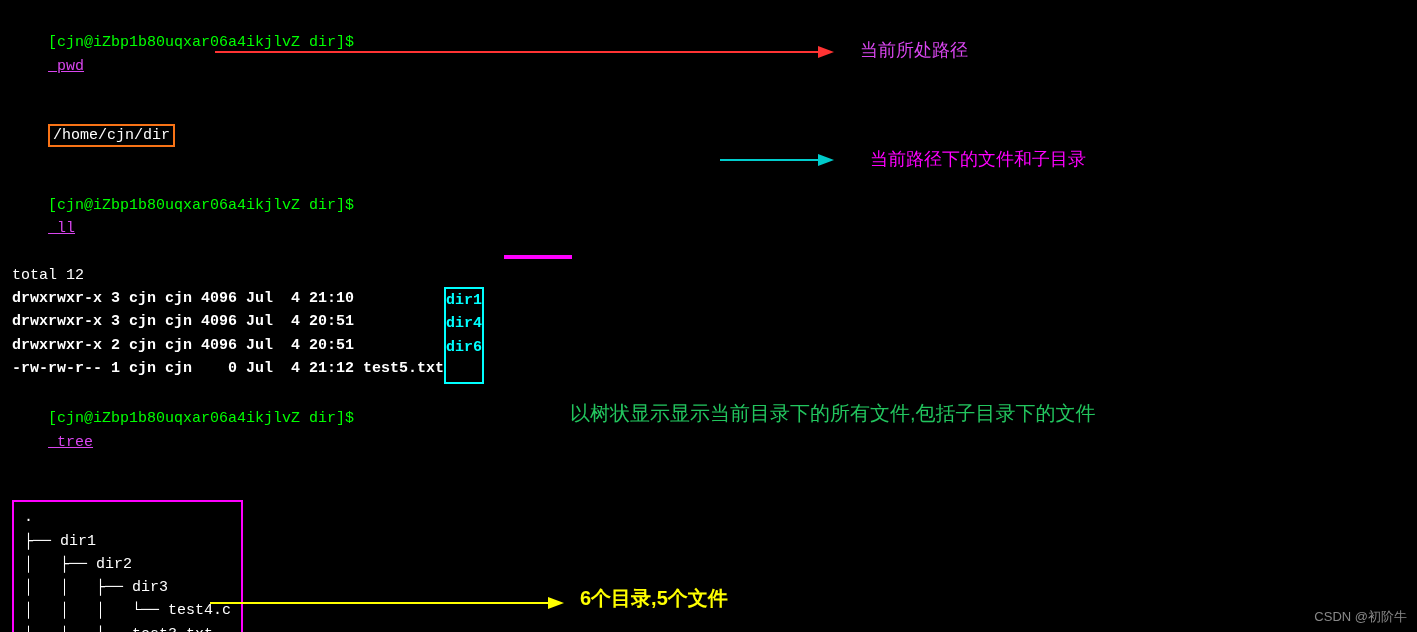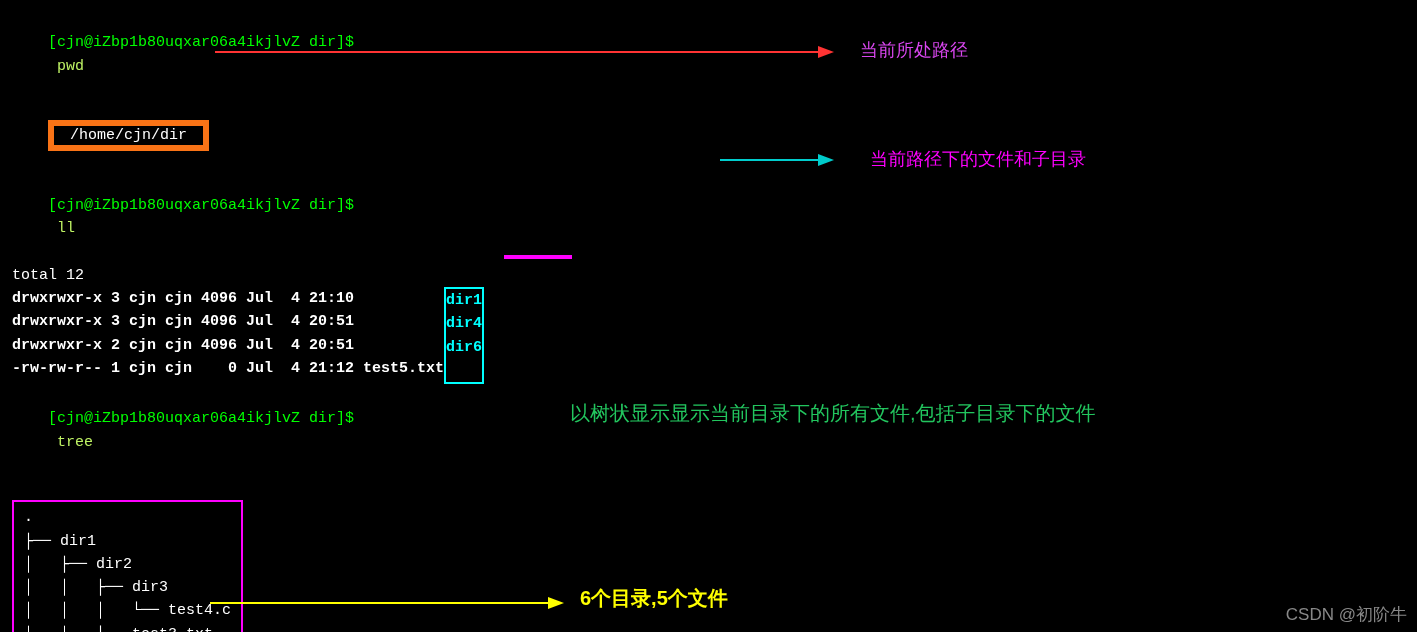--- a/index.html
+++ b/index.html
@@ -42,45 +42,45 @@
     
     .overlay-svg {
       position: absolute;
       top: 0; left: 0;
       width: 1417px;
       height: 632px;
       pointer-events: none;
     }
 
     .prompt { color: #00ff00; }
-    .cmd { color: #bef264; }
+    .cmd { color: #d946ef; text-decoration: underline; }
 
     .csdn-watermark {
       position: absolute;
       bottom: 6px;
       right: 10px;
       color: #888;
       font-family: sans-serif;
-      font-size: 17px;
+      font-size: 13px;
     }
   </style>
 </head>
 <body>
 
 <div class="terminal">
 
   
   <div class="line">
     <span class="prompt">[cjn@iZbp1b80uqxar06a4ikjlvZ dir]$</span>
     <span class="cmd"> pwd</span>
   </div>
 
   
   <div class="line">
-    <span class="box-red" style="color:#fff; border:6px solid #f97316; padding:1px 16px;">/home/cjn/dir</span>
+    <span class="box-red" style="color:#fff; border:2px solid #f97316; padding:1px 3px;">/home/cjn/dir</span>
   </div>
 
   
   <div class="line">
     <span class="prompt">[cjn@iZbp1b80uqxar06a4ikjlvZ dir]$</span>
     <span class="cmd"> ll</span>
   </div>
 
   <div class="line">total 12</div>
 

